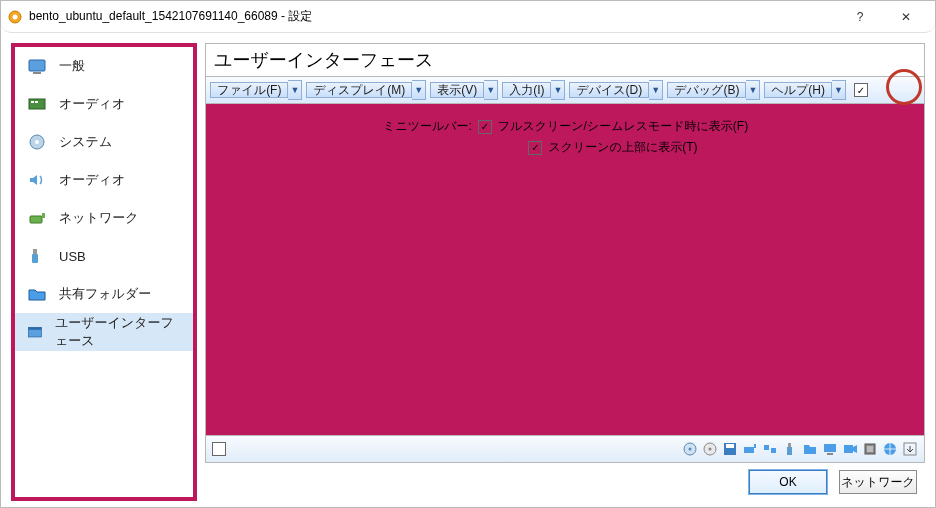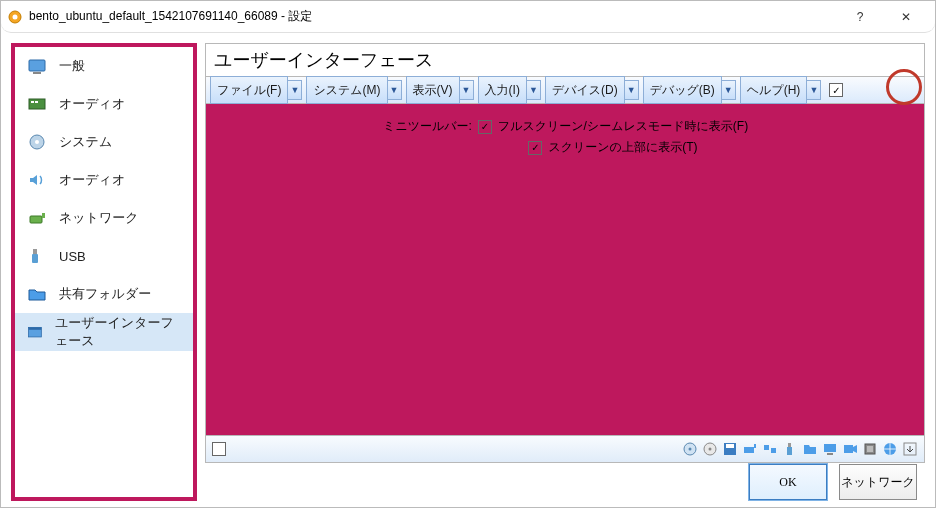--- a/index.html
+++ b/index.html
@@ -11,34 +11,34 @@
 .main{display:flex;height:calc(100% - 32px);padding:10px 10px 6px 10px;gap:8px;}
 .sidebar{width:186px;background:#fff;border:4px solid #be185d;overflow:hidden;}
 .side-item{display:flex;align-items:center;height:38px;padding:0 12px;gap:12px;cursor:default;}
 .side-item.selected{background:#d6e7f7;}
 .side-item .sicon{width:20px;height:18px;display:flex;align-items:center;justify-content:center;}
 .side-item .slabel{font-size:13px;color:#222;}
 .content{flex:1;display:flex;flex-direction:column;min-width:0;}
 .pageheader{border:1px solid #b8b8b8;border-bottom:none;padding:4px 8px;font-size:18px;background:#fff;}
 .menubar{border:1px solid #b8b8b8;background:linear-gradient(#f9fbfe,#dbeafc);height:28px;display:flex;align-items:center;padding:0 4px;gap:2px;position:relative;}
 .menuwrap{display:flex;align-items:center;gap:0;}
-.menubtn{display:inline-flex;align-items:center;height:28px;background:linear-gradient(#eaf3fd,#c7defa);border:1px solid #8daed7;padding:0 6px;font-size:12px;color:#1a1a1a;white-space:nowrap;}
+.menubtn{display:inline-flex;align-items:center;height:16px;background:linear-gradient(#eaf3fd,#c7defa);border:1px solid #8daed7;padding:0 6px;font-size:12px;color:#1a1a1a;white-space:nowrap;}
 .ddarrow{display:inline-flex;align-items:center;justify-content:center;width:14px;height:20px;border:1px solid #8daed7;border-left:none;background:linear-gradient(#eaf3fd,#c7defa);color:#2b5797;font-size:9px;margin-right:4px;}
 .menuchk{width:14px;height:14px;border:1px solid #666;background:#fff;display:inline-flex;align-items:center;justify-content:center;font-size:10px;color:#000;margin-left:2px;}
 .redcircle{position:absolute;right:2px;top:-8px;width:36px;height:36px;border:3px solid #c0392b;border-radius:50%;pointer-events:none;}
 .bodyarea{flex:1;border:1px solid #b8b8b8;border-top:none;border-bottom:none;background:#be185d;padding:10px 0;}
 .optrow{display:flex;align-items:center;justify-content:center;gap:6px;margin:4px 0;font-size:12px;}
 .optrow .lbl{text-align:right;min-width:90px;}
 .chk{width:14px;height:14px;border:1px solid #666;display:inline-flex;align-items:center;justify-content:center;font-size:10px;}
 .statusbar{border:1px solid #b8b8b8;height:28px;background:linear-gradient(#f8fbfe,#e0ecf9);display:flex;align-items:center;padding:0 6px;gap:4px;}
 .statusbar .schk{width:14px;height:14px;border:1px solid #666;background:#fff;}
 .statusbar .spacer{flex:1;}
 .sicn{width:16px;height:16px;display:inline-flex;align-items:center;justify-content:center;color:#2b6fb8;}
 .footer{height:38px;display:flex;align-items:center;justify-content:flex-end;gap:12px;padding-right:8px;}
-.btn{min-width:78px;height:36px;border:1px solid #8a8a8a;background:linear-gradient(#fdfdfd,#ececec);font-size:12px;display:inline-flex;align-items:center;justify-content:center;font-family:Liberation Serif, serif;}
+.btn{min-width:78px;height:24px;border:1px solid #8a8a8a;background:linear-gradient(#fdfdfd,#ececec);font-size:12px;display:inline-flex;align-items:center;justify-content:center;}
 .btn.primary{border:1px solid #3b7dc2;outline:1px solid #7fb3e6;background:linear-gradient(#f4f9ff,#dfeffd);}
 svg{display:block;}
 </style>
 </head>
 <body>
 
 <div class="titlebar">
   <span class="ticon">
     <svg viewBox="0 0 16 16">
         <circle cx="8" cy="8" r="6" fill="#f5a623" stroke="#c47d00"></circle>
@@ -133,21 +133,21 @@
   <div class="content">
     <div class="pageheader">ユーザーインターフェース</div>
 
     <div class="menubar">
       <div id="menus" style="display:flex;align-items:center;">
           <span class="menuwrap">
             <span class="menubtn">ファイル(F)</span>
             <span class="ddarrow">▼</span>
           </span>
           <span class="menuwrap">
-            <span class="menubtn">システム(M)</span>
+            <span class="menubtn">ディスプレイ(M)</span>
             <span class="ddarrow">▼</span>
           </span>
           <span class="menuwrap">
             <span class="menubtn">表示(V)</span>
             <span class="ddarrow">▼</span>
           </span>
           <span class="menuwrap">
             <span class="menubtn">入力(I)</span>
             <span class="ddarrow">▼</span>
           </span>

